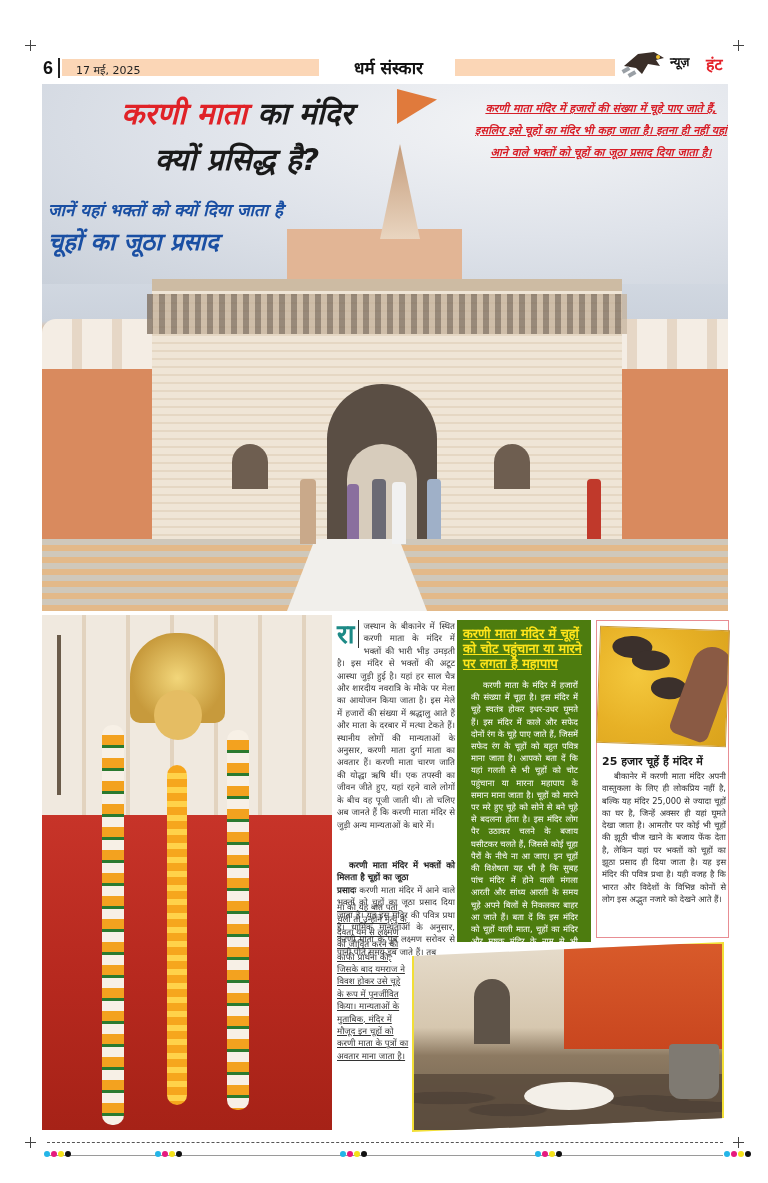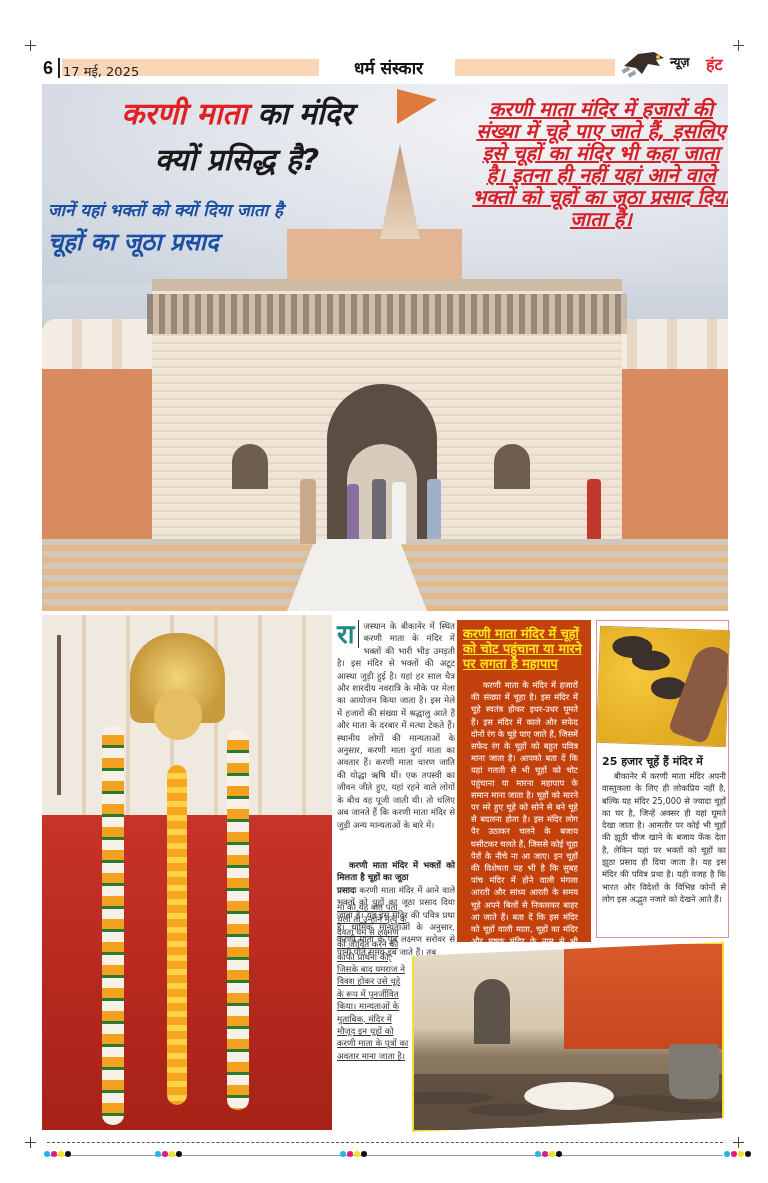--- a/index.html
+++ b/index.html
@@ -10,21 +10,21 @@
   
   .crop { position:absolute; width:11px; height:11px; }
   .crop::before { content:""; position:absolute; left:5px; top:0; width:1px; height:11px; background:#444; }
   .crop::after  { content:""; position:absolute; left:0; top:5px; width:11px; height:1px; background:#444; }
 
   
   .hdr-page { left:43px; top:58px; font-weight:bold; font-size:18px; color:#111; font-family:"Liberation Sans", sans-serif; }
   .hdr-sep { left:58px; top:58px; width:2px; height:20px; background:#222; }
   .hdr-band-l { left:62px; top:59px; width:257px; height:17px; background:#fbd6b6; }
   .hdr-band-r { left:455px; top:59px; width:160px; height:17px; background:#fbd6b6; }
-  .hdr-date { left:63px; top:62px; font-size:13px; color:#222; }
+  .hdr-date { left:76px; top:62px; font-size:11px; color:#222; }
   .hdr-section { left:326px; top:56px; width:125px; text-align:center; font-weight:bold; font-size:17px; color:#111; }
   .logo { left:620px; top:48px; width:112px; height:30px; }
   .logo-text1 { left:670px; top:53px; font-weight:bold; font-size:12px; color:#111; }
   .logo-text2 { left:706px; top:53px; font-weight:bold; font-size:16px; color:#e4232b; }
 
   
   .hero { left:42px; top:84px; width:686px; height:527px; overflow:hidden;
           background: linear-gradient(180deg,#e4e8ee 0%,#d7dde6 30%,#cbd2dc 45%,#d8c4b0 46%); }
   .sky { left:0; top:0; width:686px; height:200px;
          background: radial-gradient(ellipse at 70% 20%, #f3f4f6 0%, #dfe3ea 50%, #c9d0da 100%); }
@@ -49,21 +49,21 @@
   .path { left:245px; top:455px; width:140px; height:72px; background:#f1efeb; clip-path:polygon(20% 0,80% 0,100% 100%,0 100%); }
   .person { background:#6b6a74; border-radius:4px 4px 0 0; }
 
   .hero-title1 { left:30px; top:10px; width:330px; text-align:center; font-weight:bold; font-style:italic; font-size:30px; line-height:40px; }
   .hero-title1 .red { color:#e02227; }
   .hero-title1 .blk { color:#1a1a1a; }
   .hero-title2 { left:30px; top:54px; width:330px; text-align:center; font-weight:bold; font-style:italic; font-size:30px; color:#1a1a1a; }
   .hero-sub1 { left:6px; top:114px; font-weight:bold; font-style:italic; font-size:17px; color:#1a4fa3; }
   .hero-sub2 { left:6px; top:140px; font-weight:bold; font-style:italic; font-size:24px; color:#1a4fa3; }
   .hero-quote { left:430px; top:14px; width:258px; text-align:center; font-weight:bold; font-style:italic;
-                font-size:20px; line-height:22px; color:#d71f28; text-decoration:underline; }
+                font-size:11px; line-height:22px; color:#d71f28; text-decoration:underline; }
 
   
   .goddess { left:42px; top:615px; width:290px; height:515px; overflow:hidden;
       background: linear-gradient(180deg,#efe7de 0%,#e8dccd 20%,#c9352a 35%,#b7291f 70%,#a62217 100%); }
   .g-shrine { left:0; top:0; width:290px; height:200px; background:
       repeating-linear-gradient(90deg,#f0e9df 0 40px,#e2d3bf 40px 44px); }
   .g-crown { left:88px; top:18px; width:95px; height:90px; background:radial-gradient(circle,#f2d67a 0%,#c79a3c 70%); border-radius:45px 45px 10px 10px; }
   .g-face { left:112px; top:75px; width:48px; height:50px; background:#e5bd63; border-radius:50%; }
   .g-garland-l { left:60px; top:110px; width:22px; height:400px; background:repeating-linear-gradient(180deg,#f7f0e6 0 10px,#f3a21f 10px 20px,#2b7a2f 20px 23px); border-radius:10px; }
   .g-garland-r { left:185px; top:115px; width:22px; height:380px; background:repeating-linear-gradient(180deg,#f7f0e6 0 10px,#f3a21f 10px 20px,#2b7a2f 20px 23px); border-radius:10px; }
@@ -72,21 +72,21 @@
 
   
   .col1 { left:337px; top:620px; width:118px; font-family:"DejaVu Serif", serif; font-size:8.6px; line-height:12.4px; color:#333; }
   .dropcap { float:left; font-family:"DejaVu Sans", sans-serif; font-weight:bold; font-size:26px; line-height:28px; color:#1d8a86; margin:0 4px 0 0; padding-right:4px; border-right:1.5px solid #333; }
   .col1 p { margin:0; text-align:justify; }
   .col1 .subhead { font-weight:bold; color:#222; text-indent:12px;margin-top:28px; }
   .col1 .lead { font-weight:bold; color:#222; }
   .col1-tail { left:337px; top:901px; width:72px; font-family:"DejaVu Serif", serif; font-size:8.6px; line-height:12.4px; color:#333;text-decoration:underline; }
 
   
-  .bluebox { left:457px; top:620px; width:134px; height:322px; background:#c2410c; padding:6px 5px 0 6px; box-sizing:border-box; }
+  .bluebox { left:457px; top:620px; width:134px; height:322px; background:#4d7c0f; padding:6px 5px 0 6px; box-sizing:border-box; }
   .bluebox h3 { margin:0 0 3px 0; color:#ffe51a; font-size:12.8px; line-height:15px; font-weight:bold; text-decoration:underline; }
   .bluebox p { margin:8px; color:#ffffff; font-size:8.3px; line-height:12.2px; text-align:justify; text-indent:12px; }
 
   
   .pinkbox { left:596px; top:620px; width:133px; height:318px; border:1.2px solid #e88d93; box-sizing:border-box; background:#fff; }
   .rat-photo { left:598px; top:628px; width:128px; height:115px; background:
       radial-gradient(circle at 30% 40%,#f4c83d 0%,#e7b126 50%,#d9a21c 100%);
       transform:rotate(2deg); border:1px solid #c89a3a; overflow:hidden; }
   .rat { background:#3b302c; border-radius:50%; }
   .hand { left:84px; top:15px; width:40px; height:95px; background:#8a5a44; border-radius:20px 20px 8px 8px; transform:rotate(18deg); }

